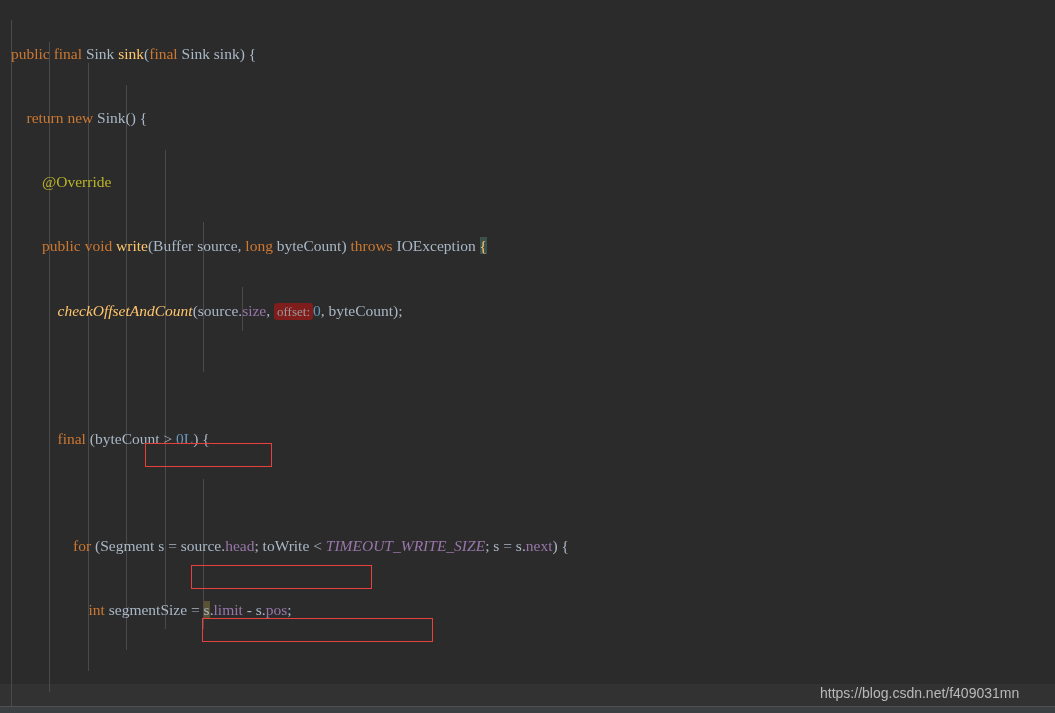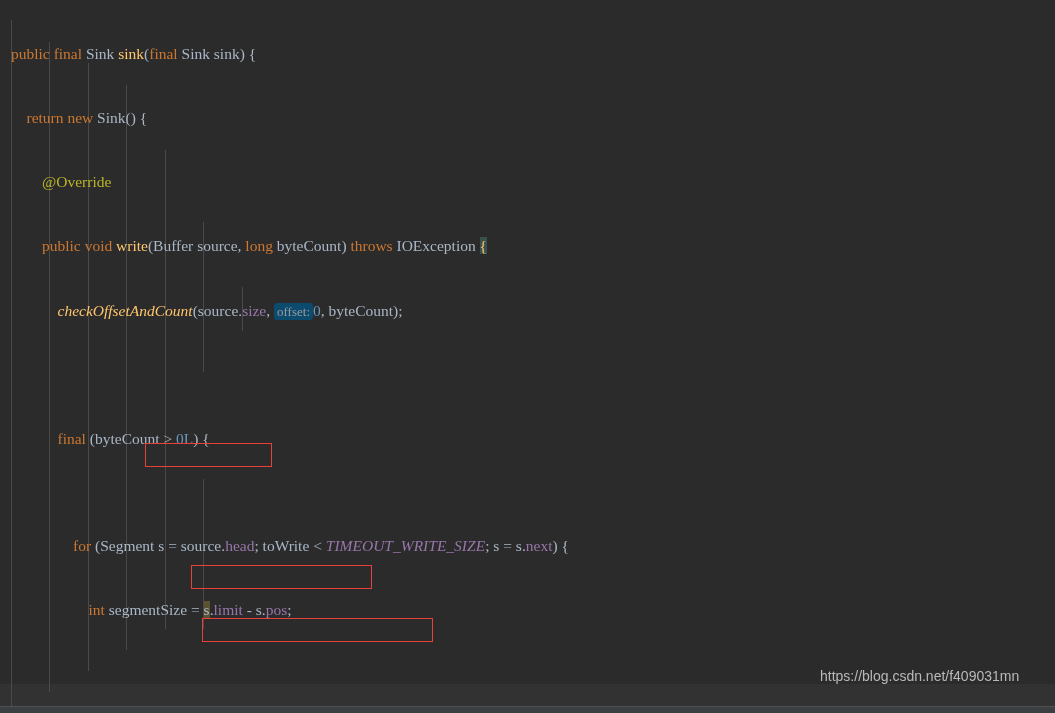--- a/index.html
+++ b/index.html
@@ -84,21 +84,21 @@
   
   .brace-match {
     background: #3b514d;
     color: #ffc66d;
   }
   
   .id-highlight { background: #5a5232; }
 
   
   .param-hint {
-    background: #0c4a6e;
+    background: #7f1d1d;
     color: #9a9a9a;
     border-radius: 3px;
     font-size: 13px;
     padding: 1px 3px;
   }
 
   
   .redbox {
     position: absolute;
     border: 1.6px solid #e8403a;
@@ -200,17 +200,17 @@
 
 
   </div>
 
   <div class="redbox" style="left:145px; top:443px; width:127px; height:24px;"></div>
 
   <div class="redbox" style="left:191px; top:565px; width:181px; height:24px;"></div>
 
   <div class="redbox" style="left:202px; top:618px; width:231px; height:24px;"></div>
 
-  <div class="watermark" style="left:820px; top:668px;">https://blog.csdn.net/f409031mn</div>
+  <div class="watermark" style="left:820px; top:685px;">https://blog.csdn.net/f409031mn</div>
 
   <div class="bottom-strip"></div>
 
 </div>
 
 </body></html>

